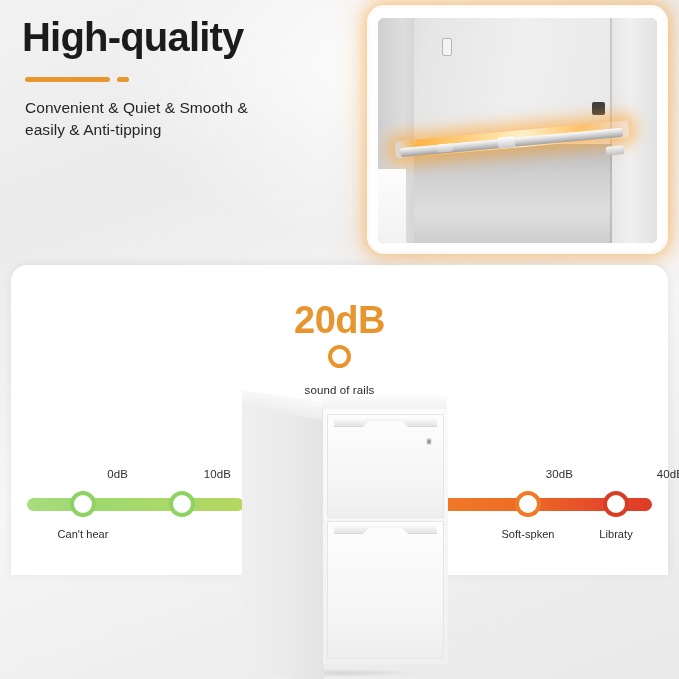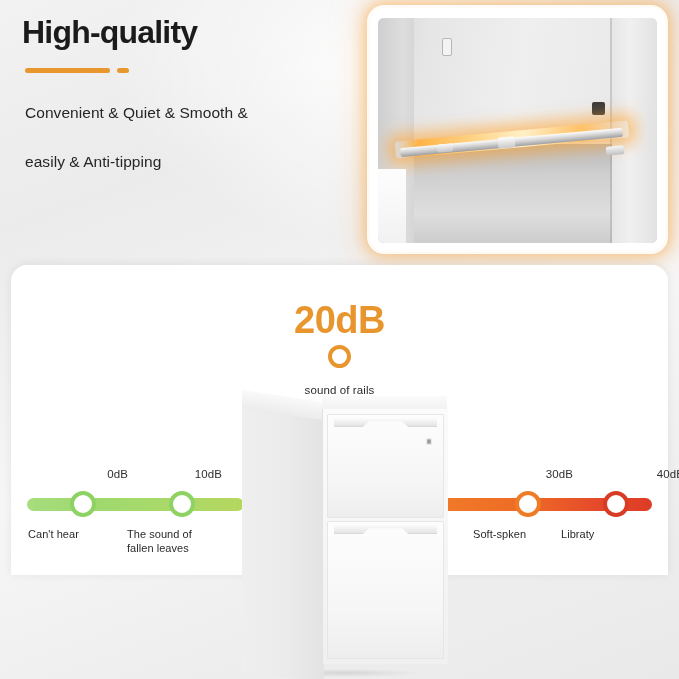--- a/index.html
+++ b/index.html
@@ -24,21 +24,21 @@
   }
 
   
   .head-block {
     position: absolute;
     left: 22px;
     top: 14px;
     width: 330px;
   }
   .title-main {
-    font-size: 32px;
+    font-size: 40px;
     font-weight: 700;
     color: #1b1b1b;
     letter-spacing: -0.8px;
     line-height: 1.15;
     margin: 0;
     white-space: nowrap;
   }
   .title-sub {
     font-size: 26px;
     font-weight: 400;
@@ -67,22 +67,22 @@
     background: #e8972e;
   }
   .feature-line {
     font-size: 15.5px;
     color: #262626;
     line-height: 1.0;
     margin: 0 0 0 3px;
     letter-spacing: 0.05px;
     white-space: nowrap;
   }
-  .feature-line.first { margin-top: 32px; }
-  .feature-line.second { margin-top: 34px; }
+  .feature-line.first { margin-top: 18px; }
+  .feature-line.second { margin-top: 6px; }
 
   
   .photo-frame {
     position: absolute;
     left: 370px;
     top: 8px;
     width: 295px;
     height: 243px;
     border-radius: 14px;
     background: #ffffff;
@@ -284,20 +284,21 @@
     text-align: right;
     width: 90px;
     margin-left: -45px;
     letter-spacing: 0.1px;
   }
   .tick-bot {
     position: absolute;
     top: 48px;
     font-size: 11px;
     color: #2b2b2b;
+    text-align: center;
     width: 110px;
     margin-left: -55px;
     line-height: 1.25;
     letter-spacing: 0.05px;
   }
 
   
   .cabinet {
     position: absolute;
     left: 225px;
@@ -416,23 +417,21 @@
     <div class="scale">
 
       <div class="bar bar-left"></div>
       <div class="bar bar-right"></div>
 
       <div class="node node-green" style="left:59px"></div>
       <div class="tick-top" style="left:72px">0dB</div>
       <div class="tick-bot" style="left:72px">Can't hear</div>
 
       <div class="node node-green" style="left:158px"></div>
-      <div class="tick-top" style="left:166px">10dB</div>
-      <div class="tick-bot" style="left:171px; white-space:pre-line">The sound of
-fallen leaves</div>
+      <div class="tick-top" style="left:175px">10dB</div>
 
       <div class="node node-orange" style="left:504px"></div>
       <div class="tick-top" style="left:517px">30dB</div>
       <div class="tick-bot" style="left:517px">Soft-spken</div>
 
       <div class="node node-red" style="left:592px"></div>
       <div class="tick-top" style="left:628px">40dB</div>
       <div class="tick-bot" style="left:605px">Libraty</div>
     </div>
 

